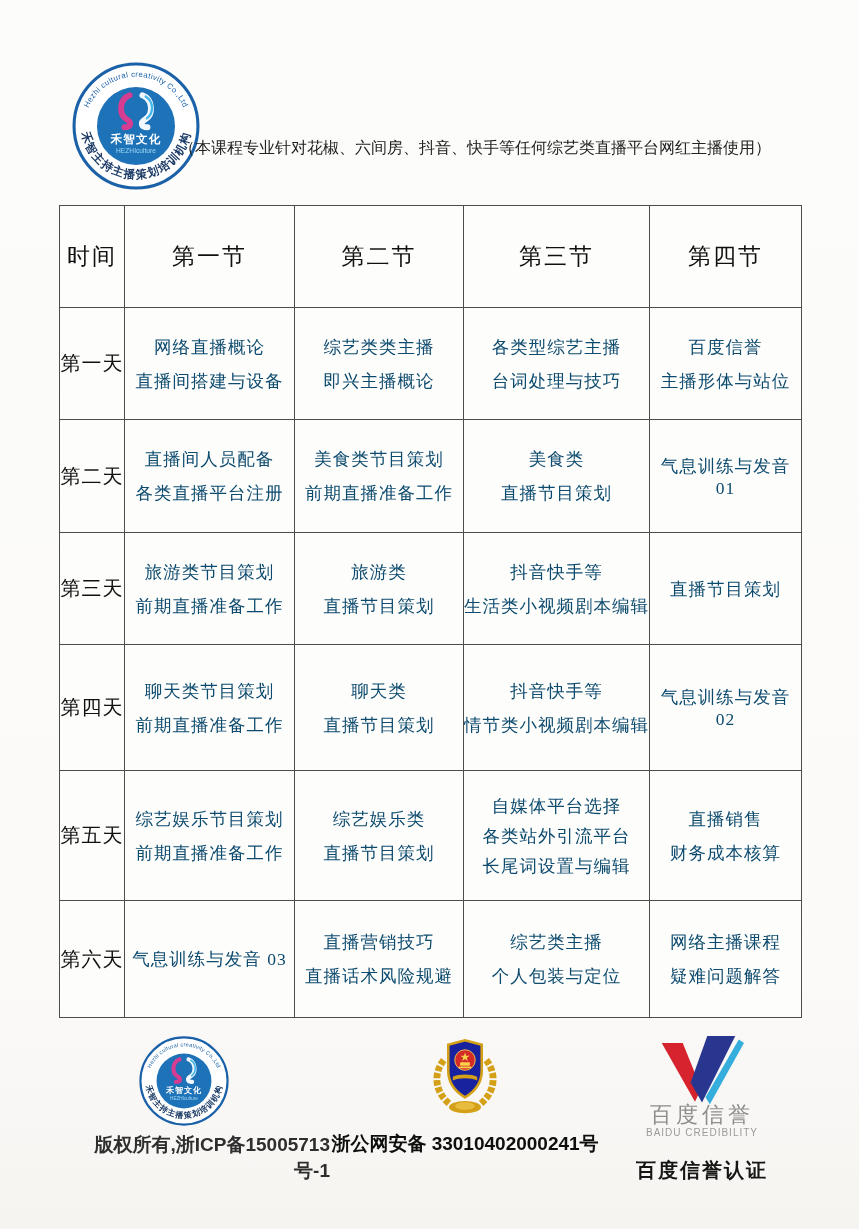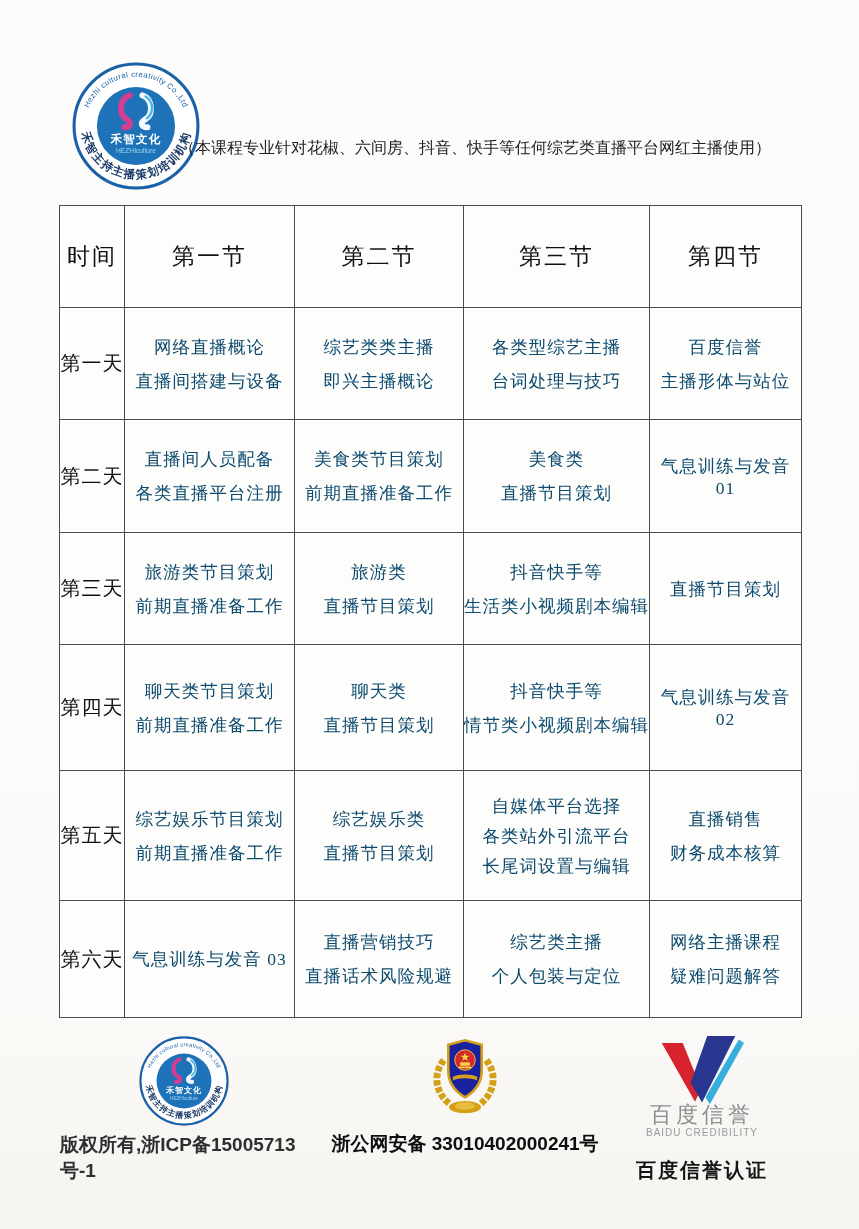--- a/index.html
+++ b/index.html
@@ -20,21 +20,21 @@
               border-collapse:collapse;table-layout:fixed;}
   table.sched th,table.sched td{
     border:1px solid #4c4c4c;text-align:center;vertical-align:middle;
     background:#fdfdfc;padding:0;}
   table.sched th{font-size:23px;font-weight:400;letter-spacing:2px;color:#101010;}
   td.day{font-size:20px;letter-spacing:1px;color:#101010;}
   .ln{font-size:17.5px;letter-spacing:1px;margin:10px 0;color:#0c4a6e;}
   td.tight .ln{margin:6px 0;}
   
   .f-left-logo{position:absolute;left:139px;top:1036px;width:90px;height:90px;}
-  .f-copyright{position:absolute;left:60px;top:1132px;width:270px;text-align:left;
+  .f-copyright{position:absolute;left:60px;top:1132px;width:270px;text-align:right;
     font-family:"Liberation Sans","DejaVu Sans",sans-serif;font-size:19px;
     font-weight:600;color:#2e2e2e;}
   .f-badge{position:absolute;left:427px;top:1034px;width:76px;height:84px;}
   .f-police{position:absolute;left:330px;top:1131px;width:270px;text-align:center;
     font-family:"Liberation Sans","DejaVu Sans",sans-serif;font-size:19px;
     font-weight:700;color:#0e0e0e;}
   .f-baidu-logo{position:absolute;left:658px;top:1036px;width:88px;height:70px;}
   .f-baidu-cn{position:absolute;left:617px;top:1100px;width:170px;text-align:center;
     font-family:"Liberation Sans","DejaVu Sans",sans-serif;font-size:22px;
     color:#8d8d8d;letter-spacing:4px;}

